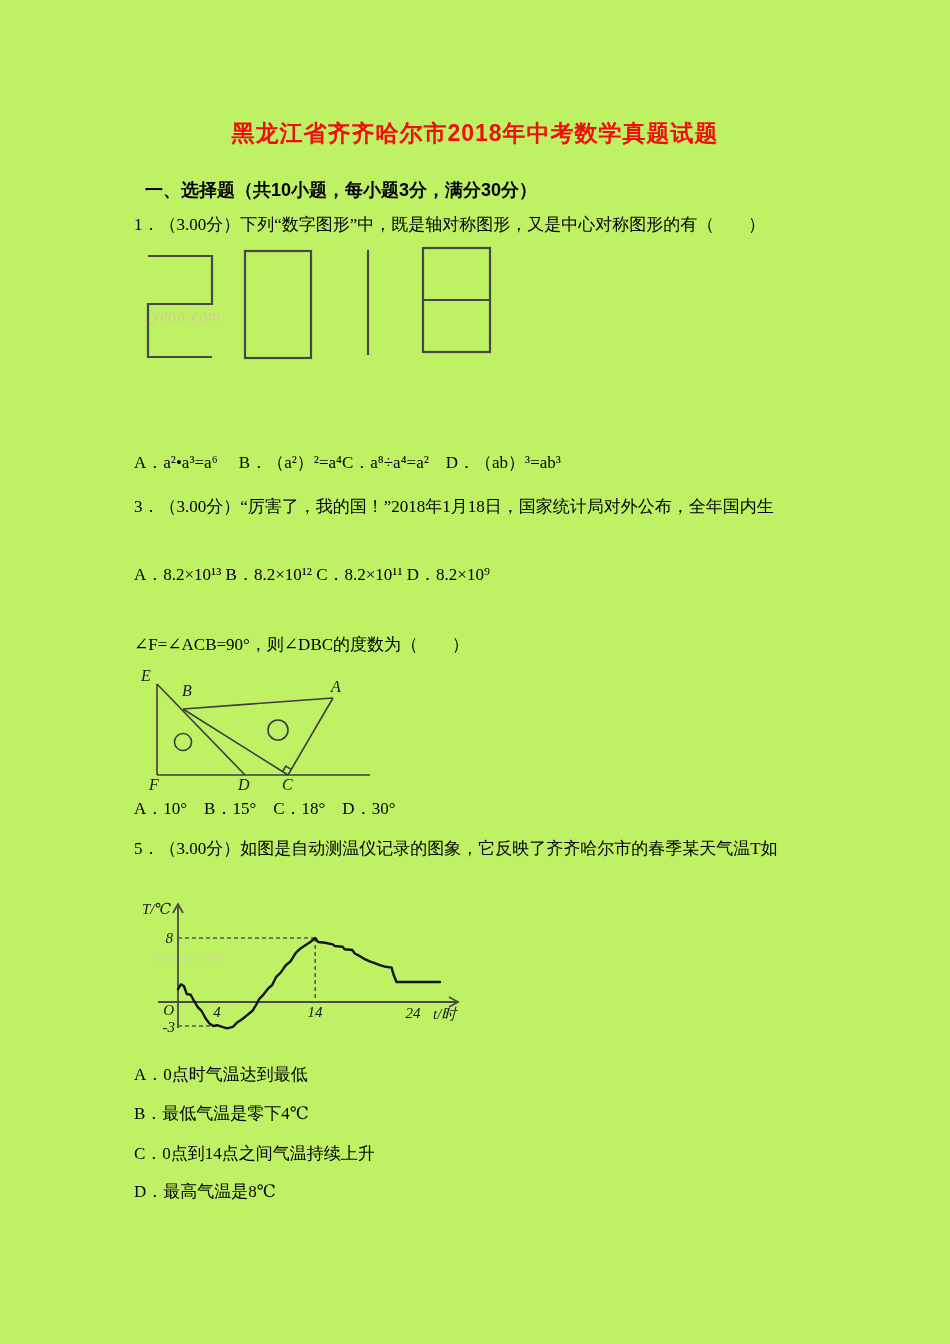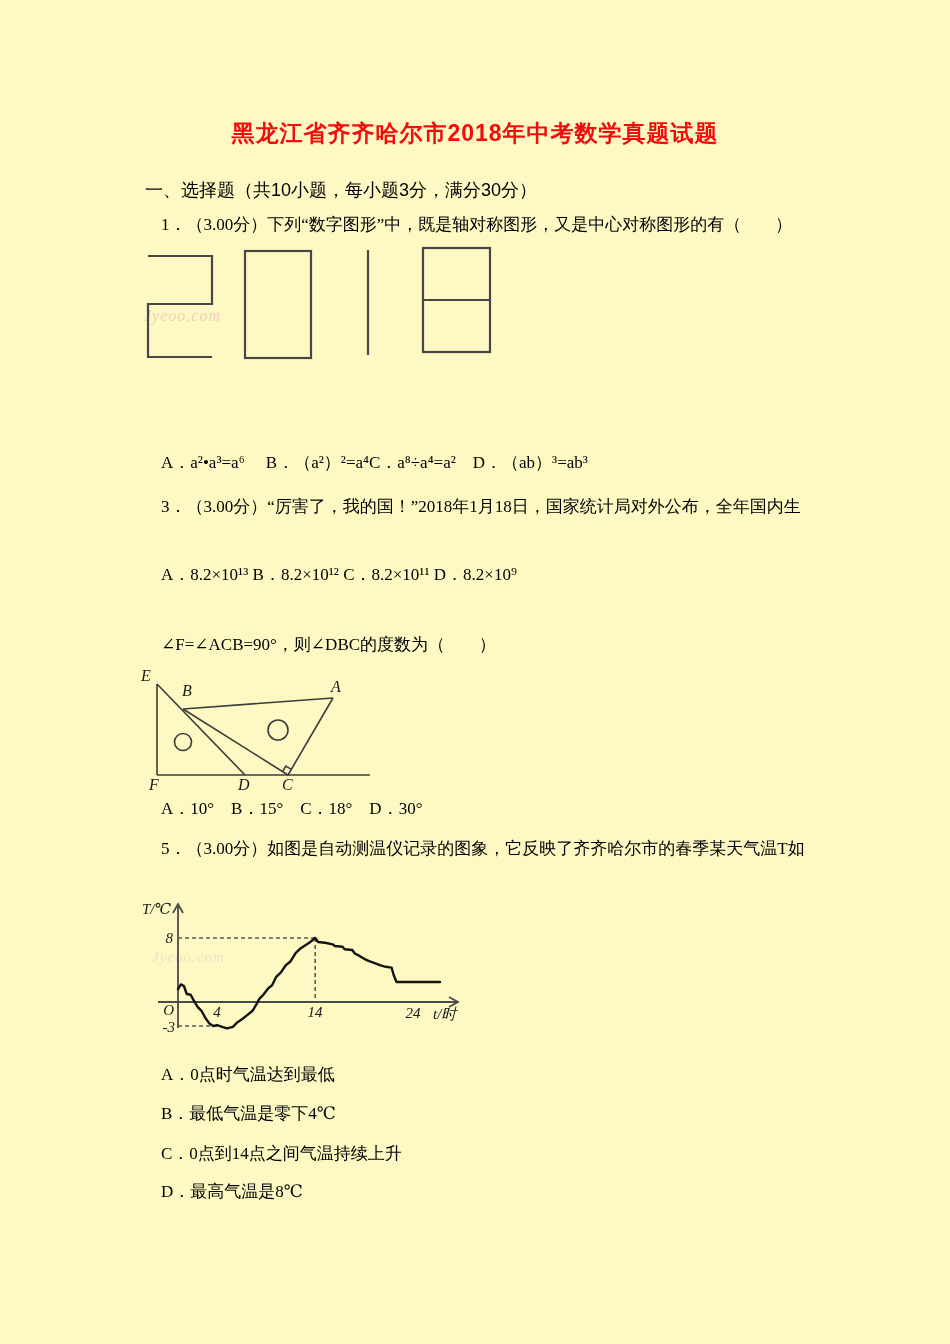--- a/index.html
+++ b/index.html
@@ -1,35 +1,35 @@
 <!DOCTYPE html>
 <html><head>
 <meta charset="utf-8">
 <style>
   html,body { margin:0; padding:0; background:#ffffff; }
   .page {
     position:relative; width:950px; height:1344px; margin:0 auto;
-    background:#fef9c3; color:#000;
+    background:#bef264; color:#000;
     font-family:"Liberation Serif","DejaVu Serif",serif;
     overflow:hidden;
   }
   .title {
     position:absolute; top:118px; left:0; width:100%; margin:0;
     text-align:center; font-size:23px; font-weight:bold; color:#f20d0d;
     font-family:"Liberation Sans","DejaVu Sans",sans-serif;
     letter-spacing:1px;
   }
   .heading {
     position:absolute; left:145px; top:178px;
-    font-size:18px; font-weight:normal;
+    font-size:18px; font-weight:bold;
     font-family:"Liberation Sans","DejaVu Sans",sans-serif;
     white-space:pre;
   }
   .line {
-    position:absolute; left:161px;
+    position:absolute; left:134px;
     font-size:17px; line-height:22px; white-space:pre;
   }
   .fig { position:absolute; }
   .geo line, .geo polyline, .geo circle, .geo rect {
     stroke:#3c3c3c; stroke-width:1.6; fill:none;
   }
   .digits polyline, .digits rect, .digits line {
     stroke:#474747; stroke-width:2.2; fill:none;
   }
   .axis { stroke:#4a4a4a; stroke-width:1.8; fill:none; }

